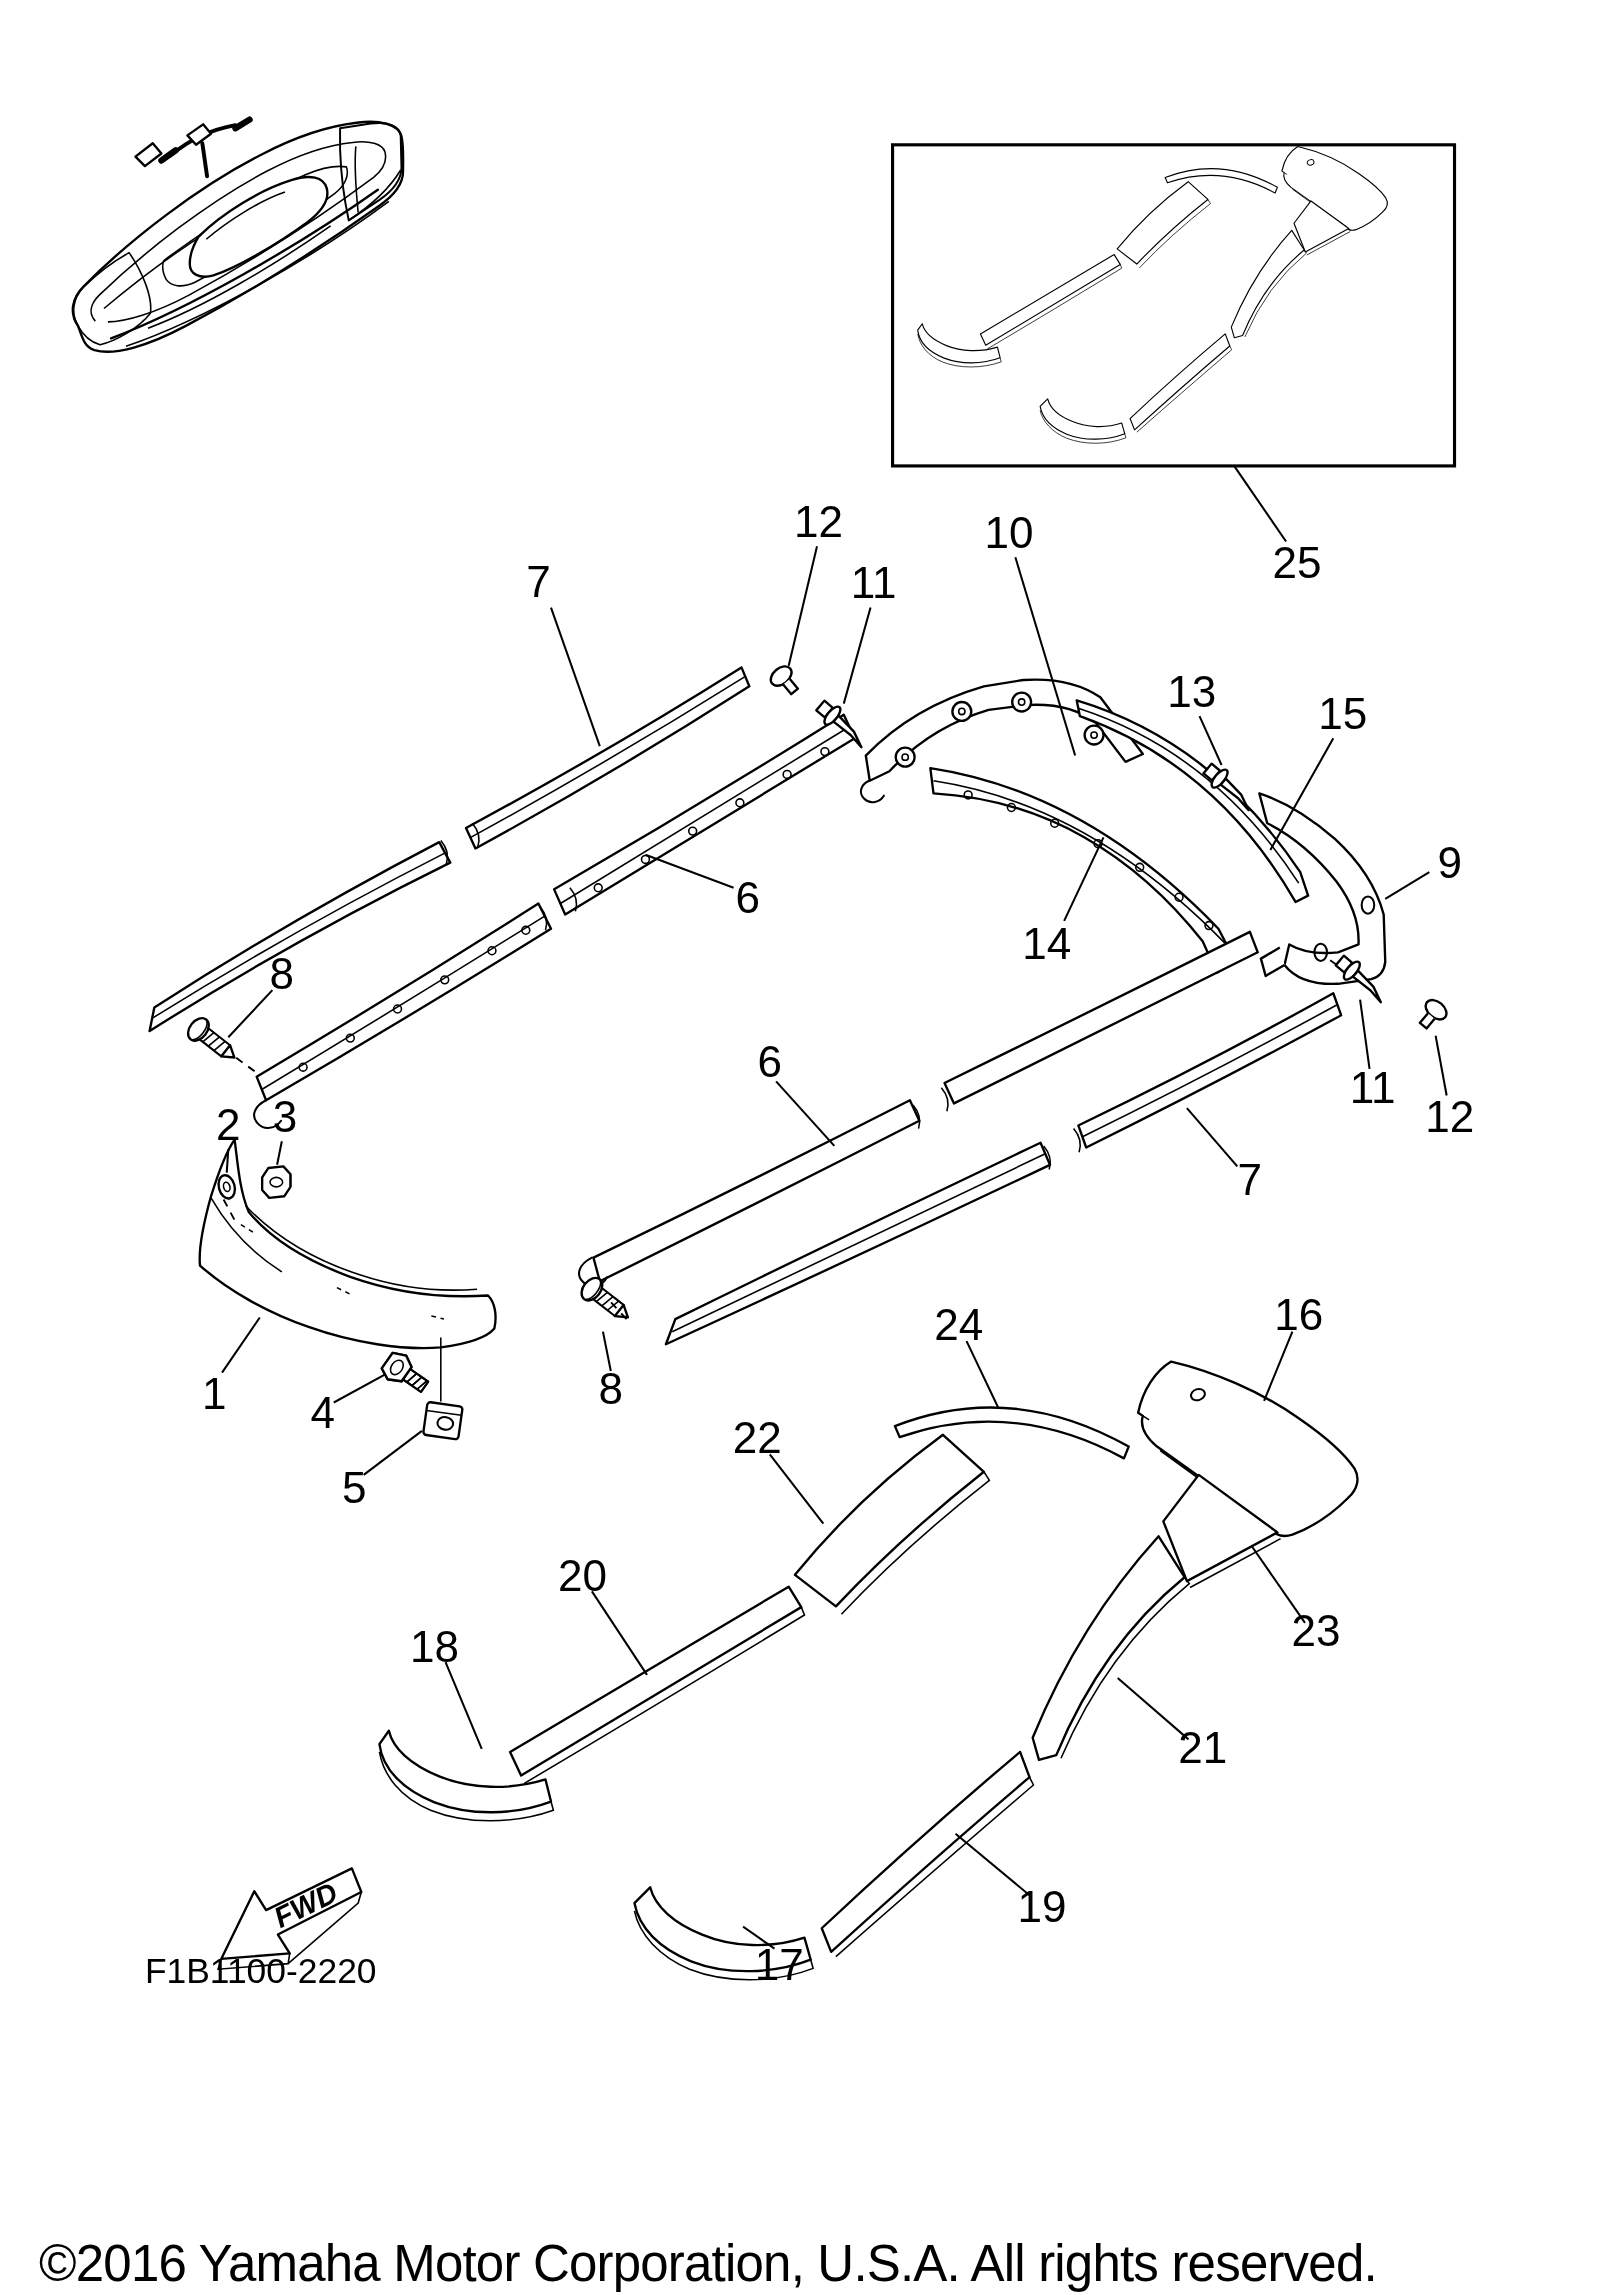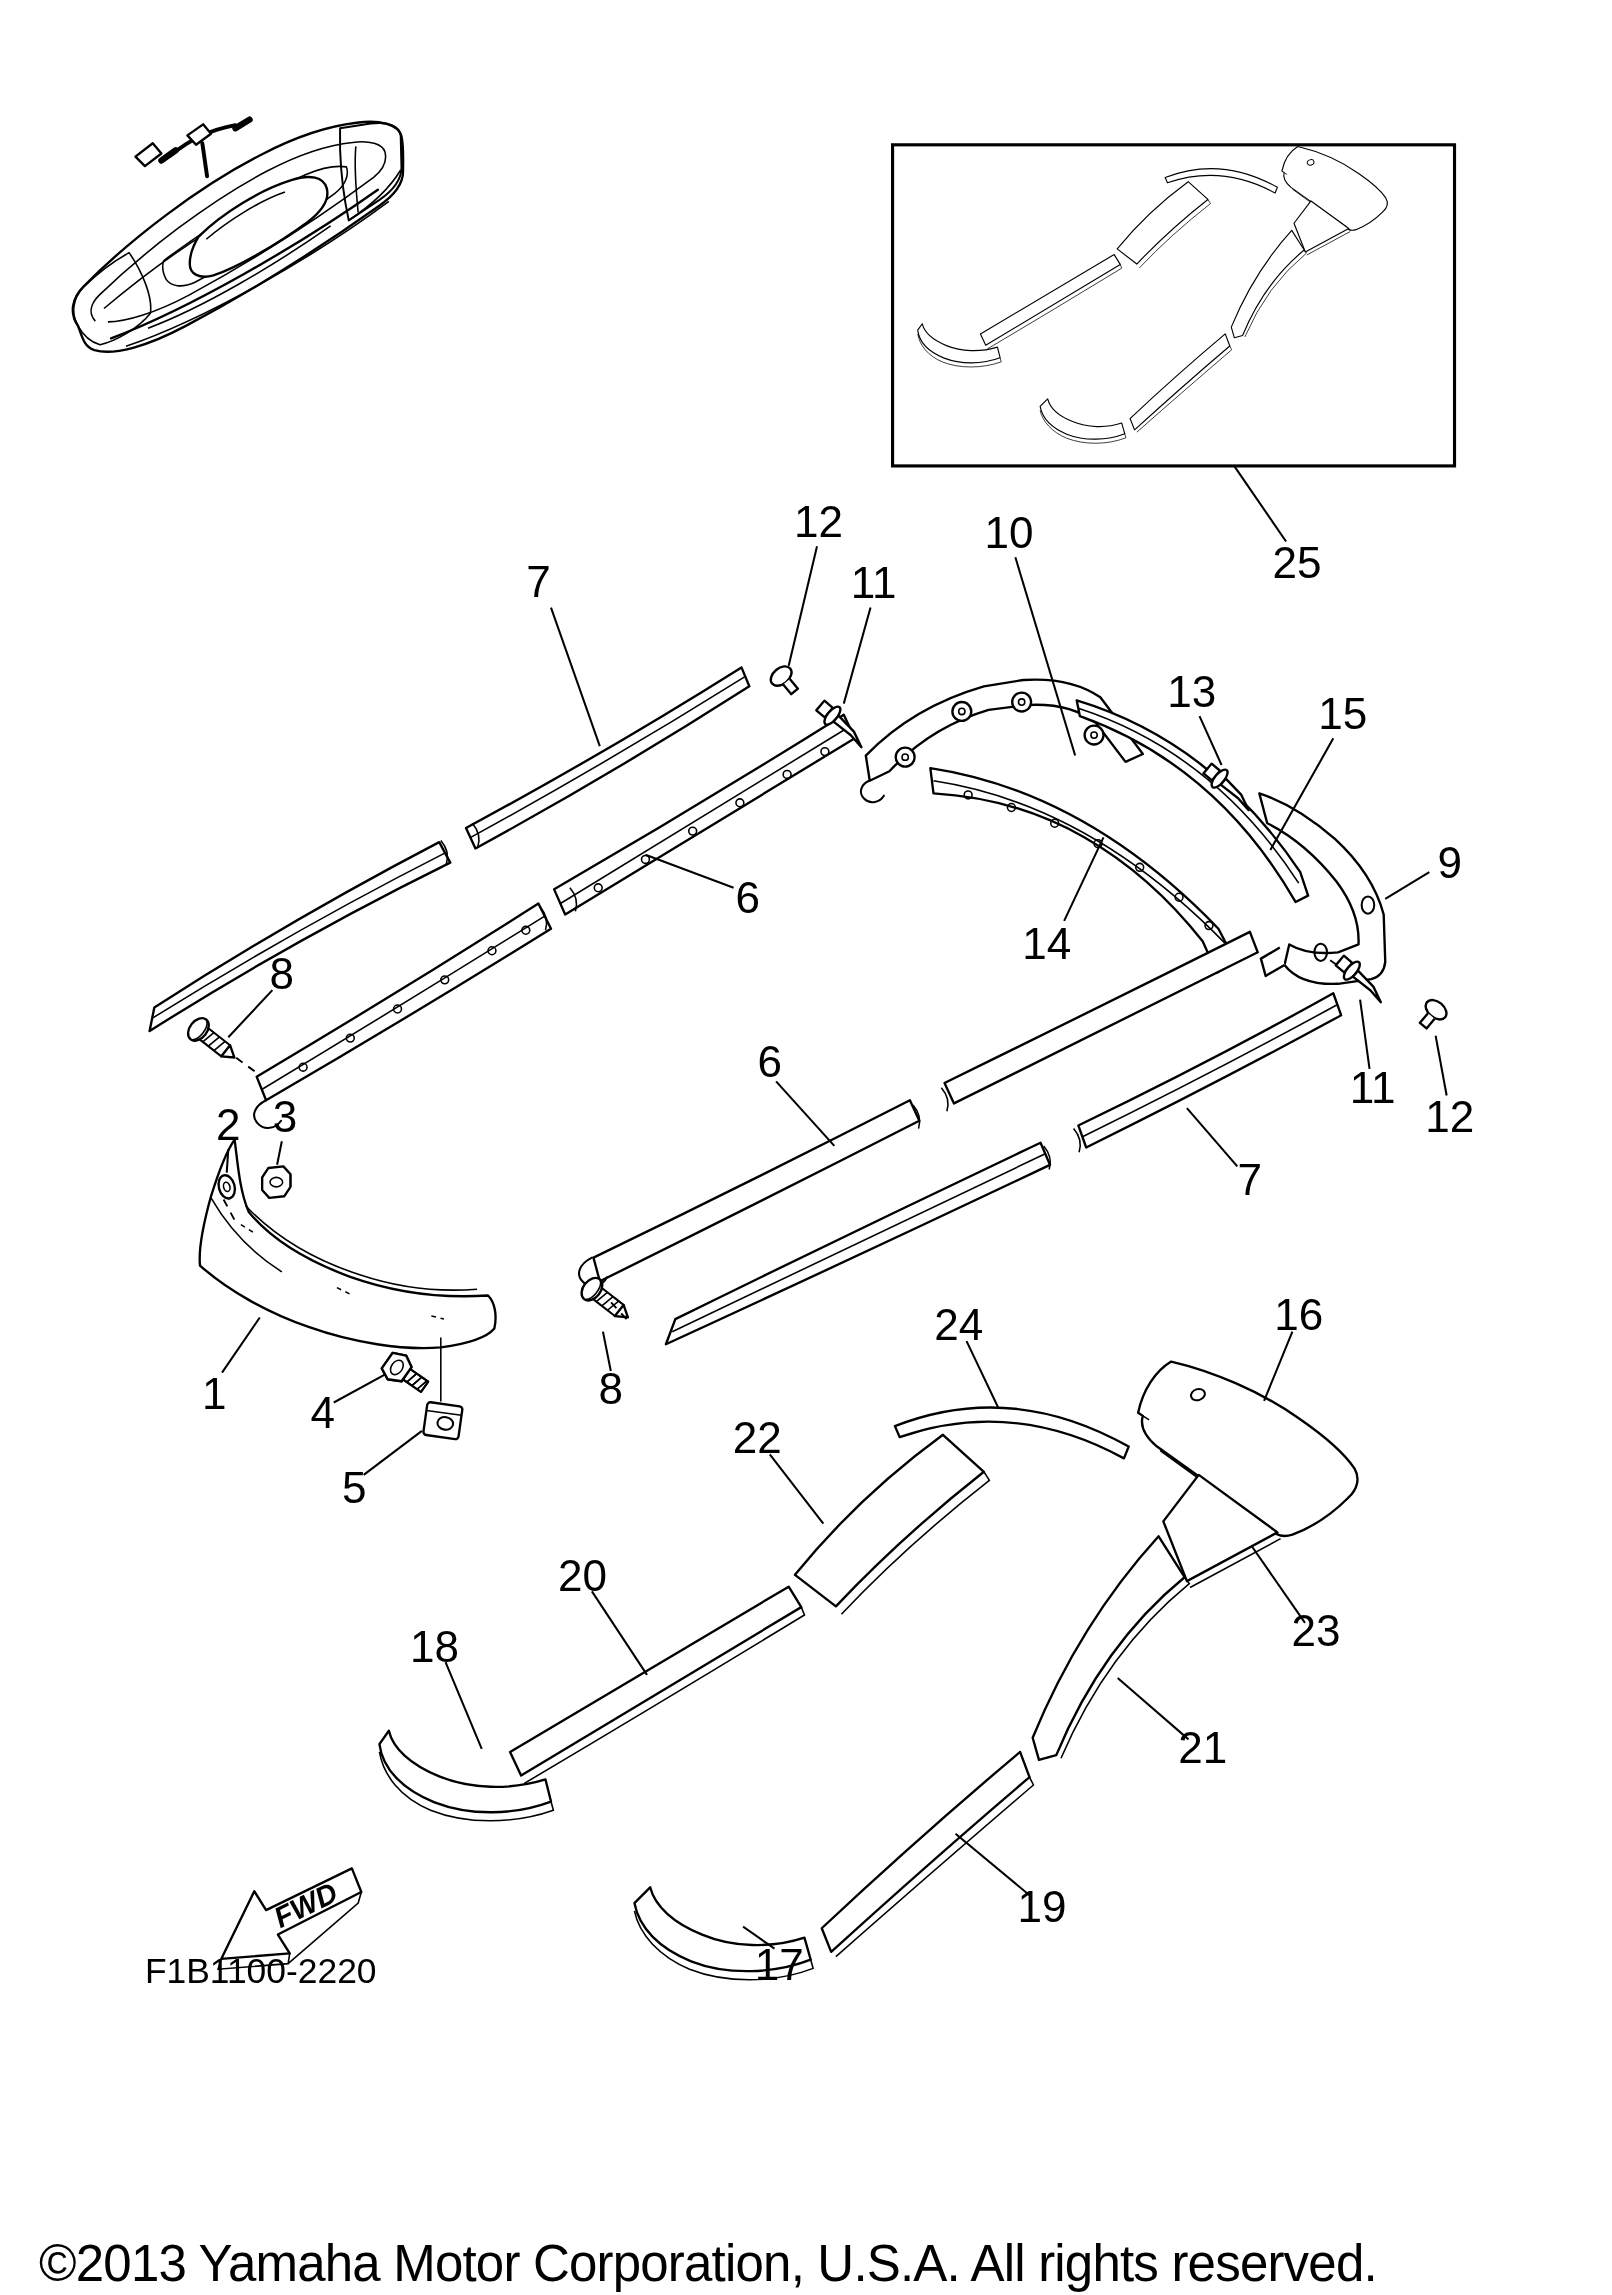--- a/index.html
+++ b/index.html
@@ -282,15 +282,15 @@
   </g>
 
   <g>
     <path class="part" d="M 281 2489 L 323 2403 L 338 2427 L 447 2374 L 459 2404 L 353 2458 L 368 2482 Z"></path>
     <path class="thin" d="M 281 2489 L 277 2502 L 366 2495 L 368 2482 M 459 2404 L 455 2418 L 366 2495"></path>
     <text class="fwdtxt" x="394" y="2432" transform="rotate(-26 394 2432)">FWD</text>
   </g>
   <text class="code" x="184" y="2520">F1B1100-2220</text>
 </svg>
 
-<div id="copyright">©2013 Yamaha Motor Corporation, U.S.A. All rights reserved.</div>
+<div id="copyright">©2016 Yamaha Motor Corporation, U.S.A. All rights reserved.</div>
 </div>
 
 
 </body></html>

